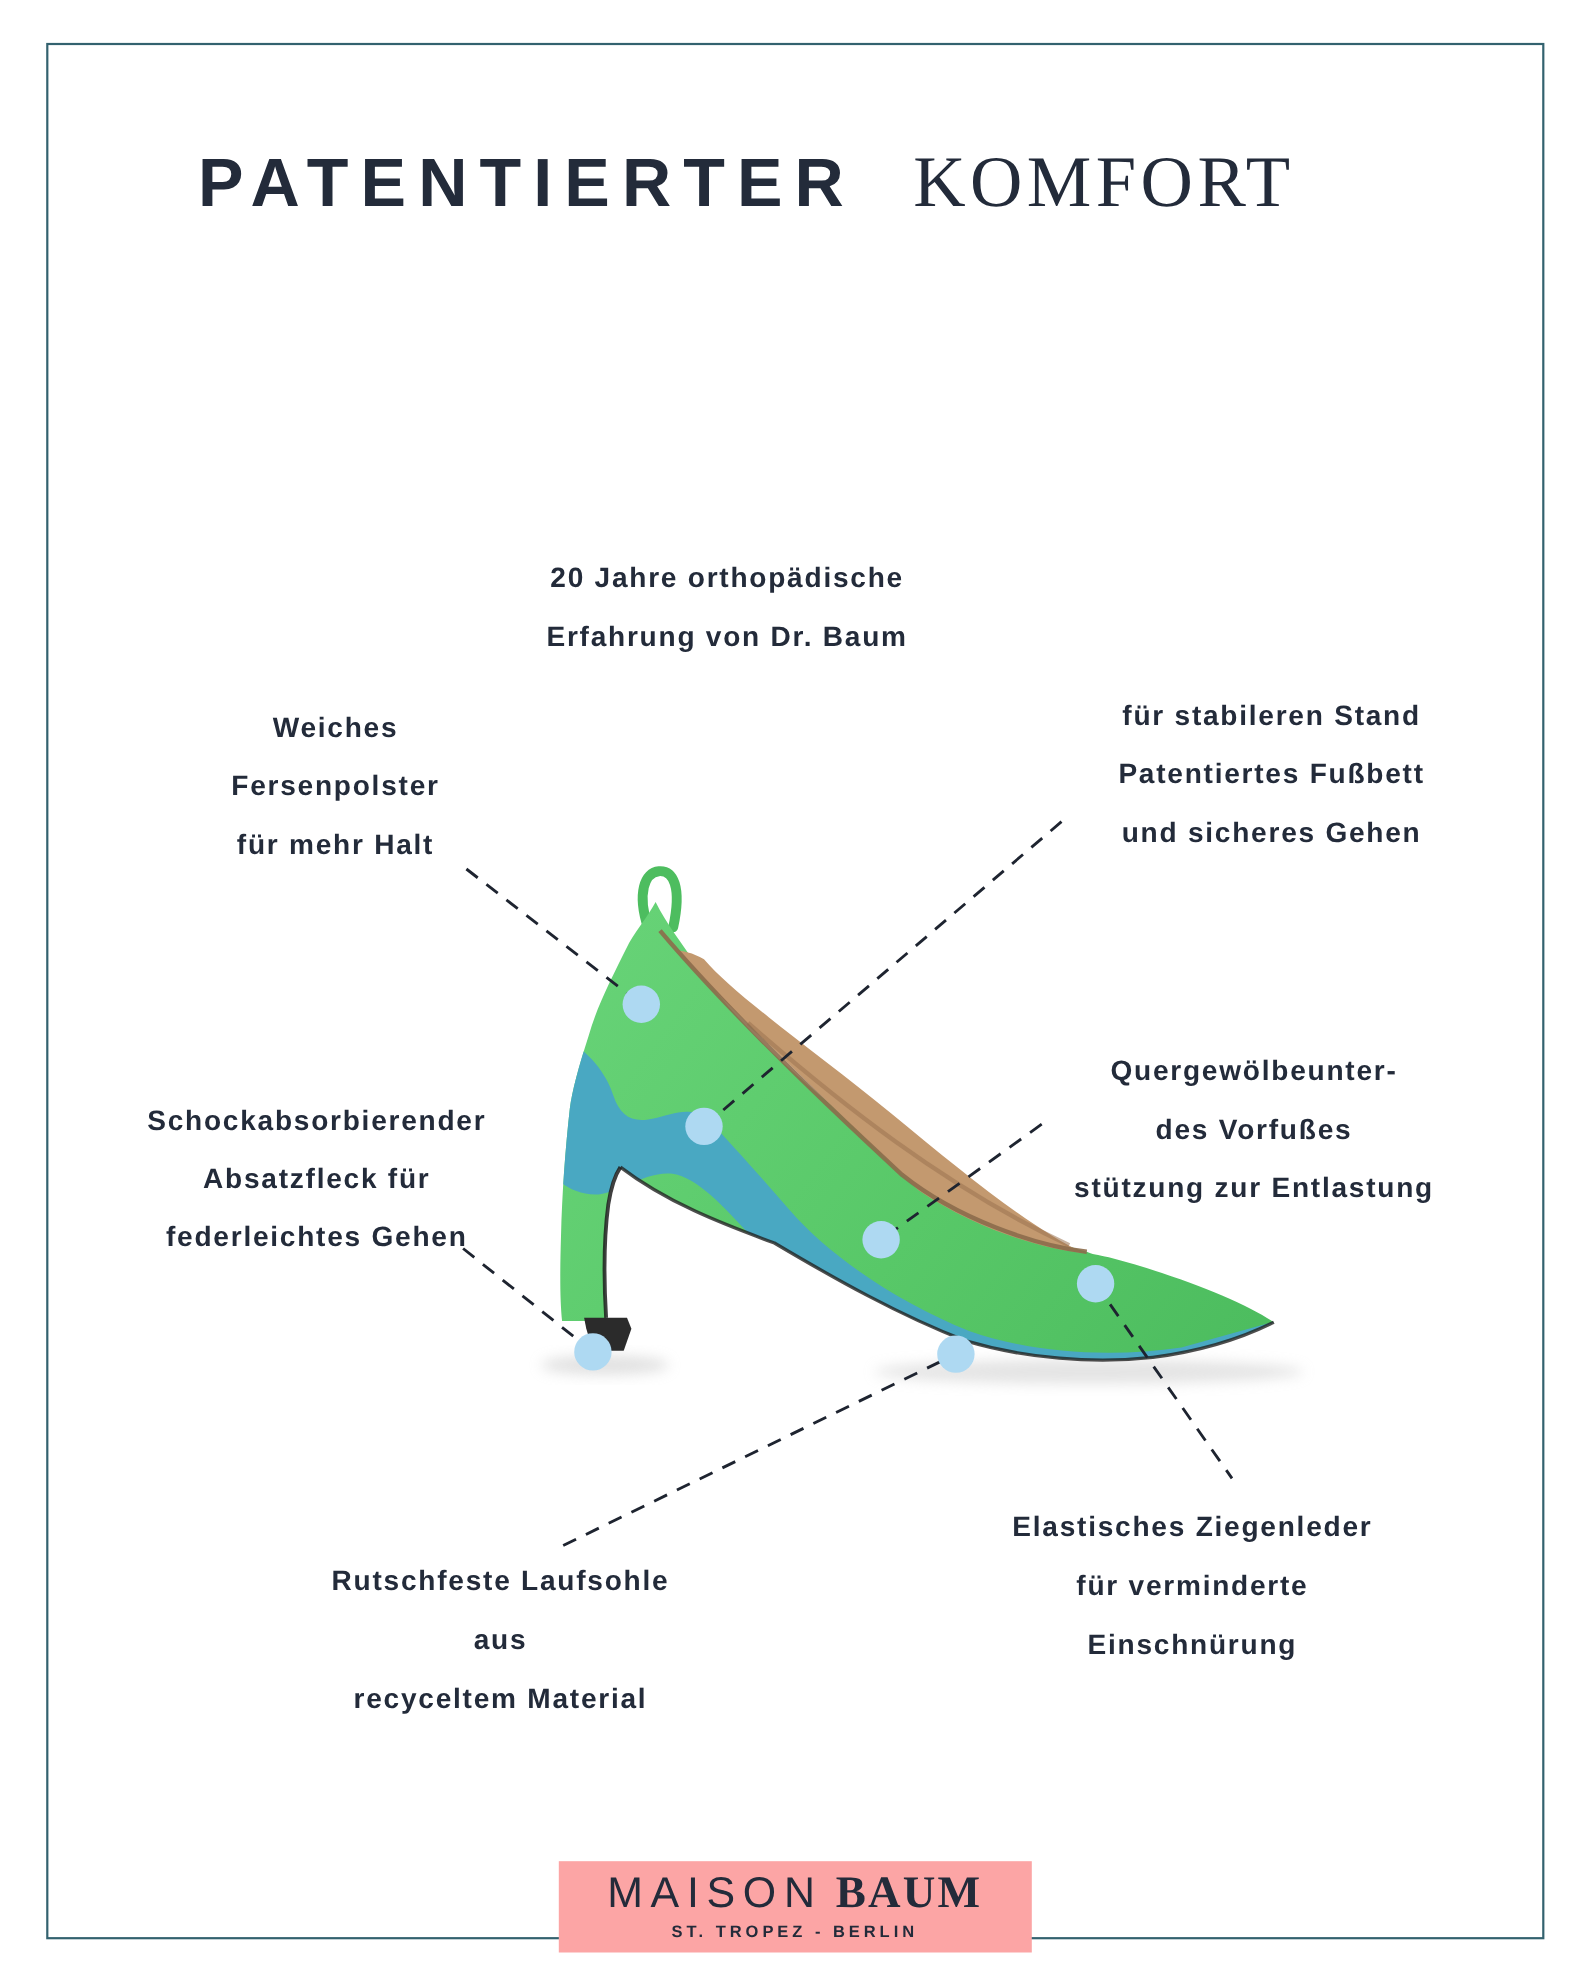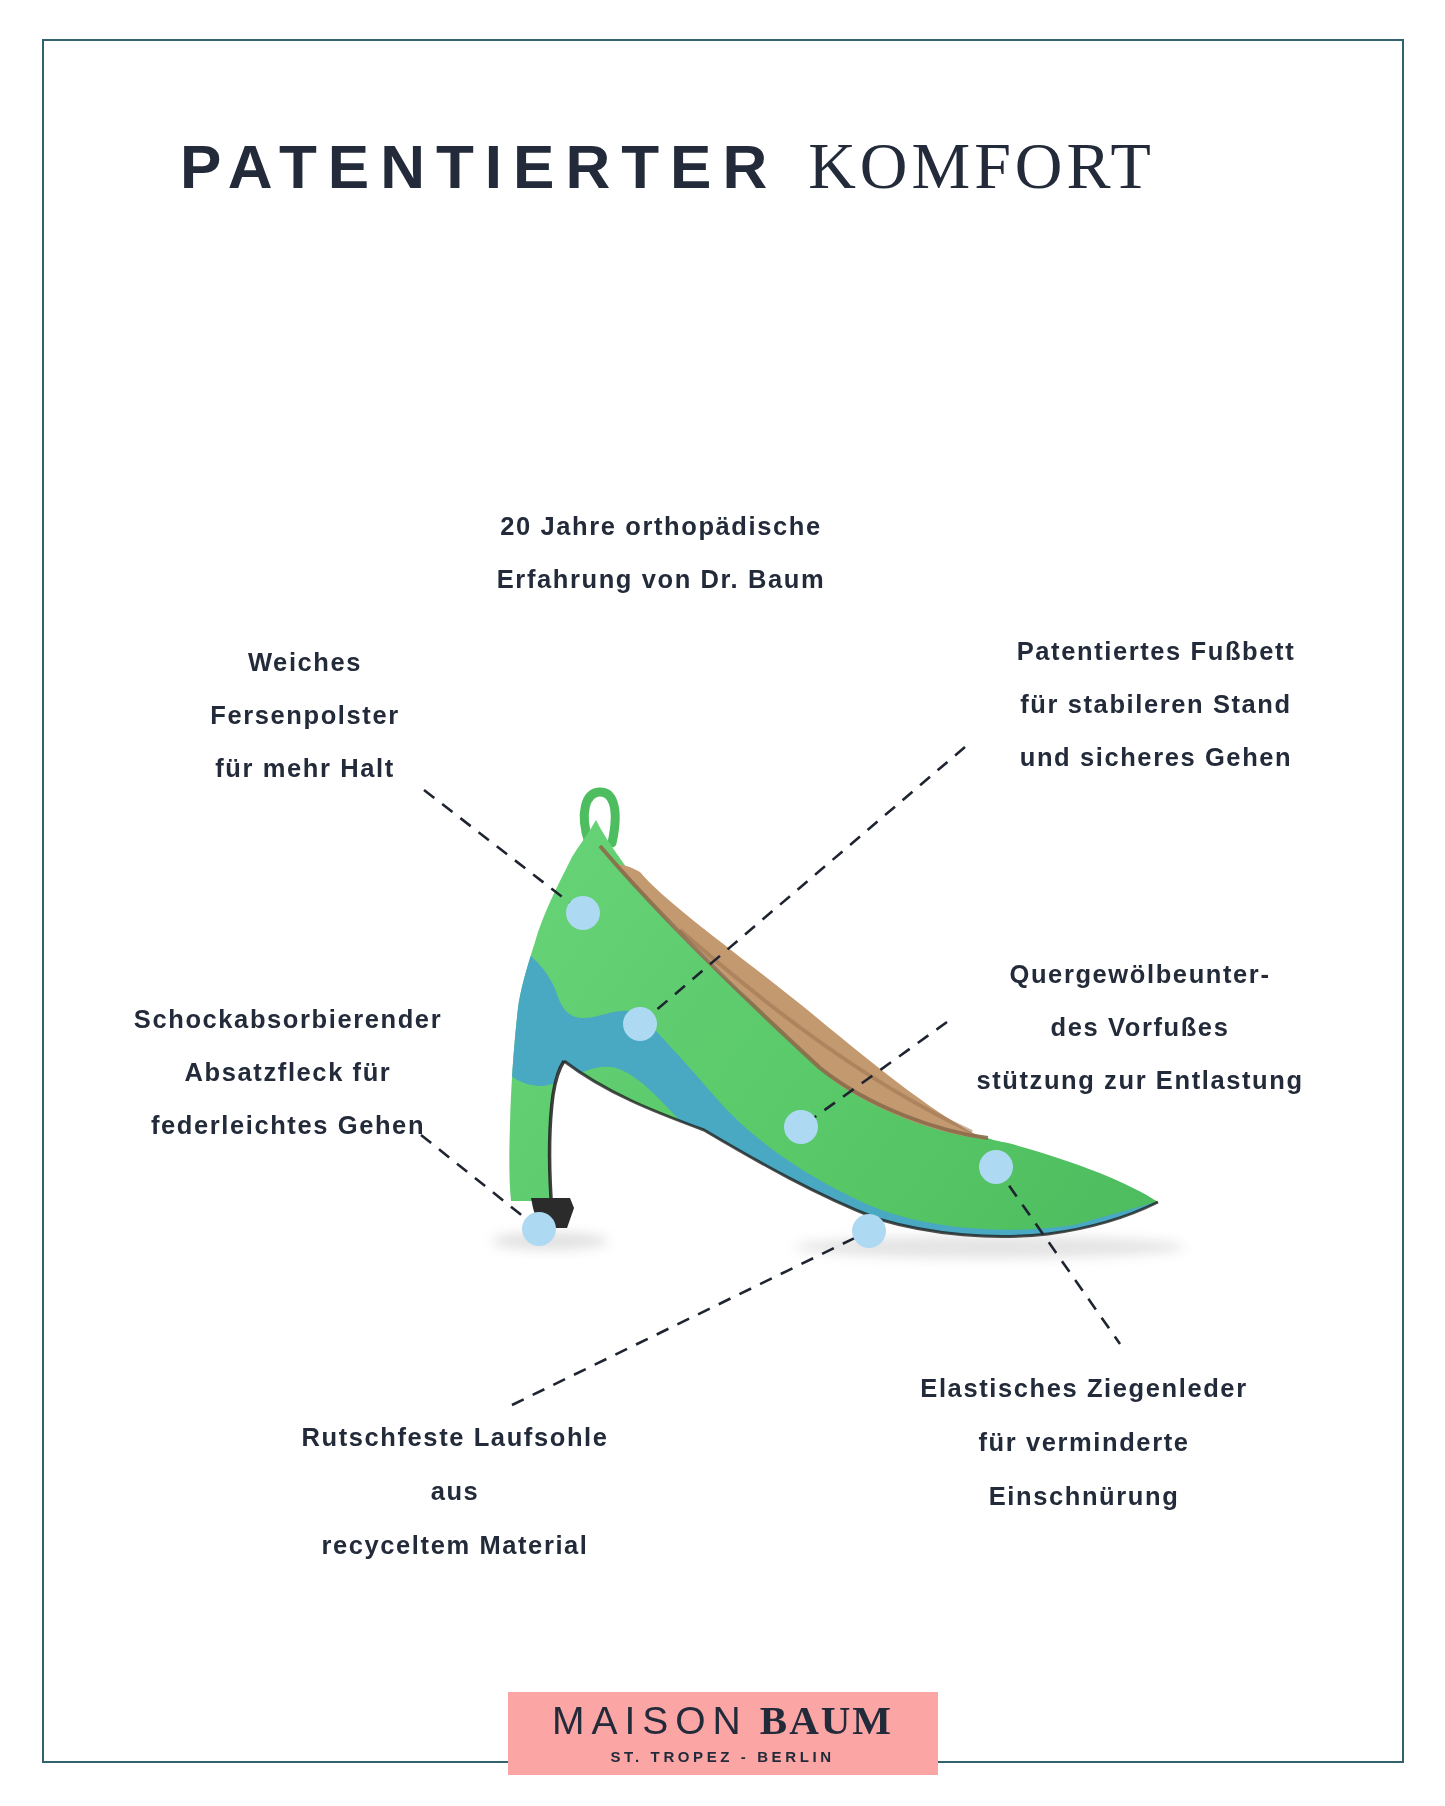--- a/index.html
+++ b/index.html
@@ -5,21 +5,21 @@
   html,body{margin:0;padding:0;background:#ffffff;}
   .page{
     position:relative;width:1445px;height:1806px;background:#fff;overflow:hidden;
     font-family:"Liberation Sans","DejaVu Sans",sans-serif;color:var(--text,#232b3a);
   }
   .frame{
     position:absolute;left:42px;top:39px;width:1362px;height:1724px;
     border:2px solid var(--frame,#33626f);box-sizing:border-box;pointer-events:none;
   }
   .title{
-    position:absolute;left:180px;top:128px;display:flex;align-items:baseline;white-space:nowrap;
+    position:absolute;left:180px;top:128px;display:flex;align-items:baseline;white-space:nowrap;gap:22px;
   }
   .title-sans{
     font-family:"Liberation Sans","DejaVu Sans",sans-serif;
     font-size:62px;font-weight:600;letter-spacing:11px;color:var(--text,#1f2838);
   }
   .title-serif{
     font-family:"Liberation Serif","DejaVu Serif",serif;
     font-size:66px;font-weight:500;letter-spacing:4px;margin-left:30px;color:var(--text,#1f2838);
   }
   .art{position:absolute;left:0;top:0;width:1445px;height:1806px;}
@@ -108,22 +108,22 @@
     <div>Erfahrung von Dr. Baum</div>
   </div>
 
   <div class="note" style="left:135px;top:636px;width:340px;">
     <div>Weiches</div>
     <div>Fersenpolster</div>
     <div>für mehr Halt</div>
   </div>
 
   <div class="note" style="left:946px;top:625px;width:420px;">
+    <div>für stabileren Stand</div>
     <div>Patentiertes Fußbett</div>
-    <div>für stabileren Stand</div>
     <div>und sicheres Gehen</div>
   </div>
 
   <div class="note" style="left:920px;top:948px;width:440px;">
     <div>Quergewölbeunter-</div>
     <div>des Vorfußes</div>
     <div>stützung zur Entlastung</div>
   </div>
 
   <div class="note" style="left:78px;top:993px;width:420px;">

